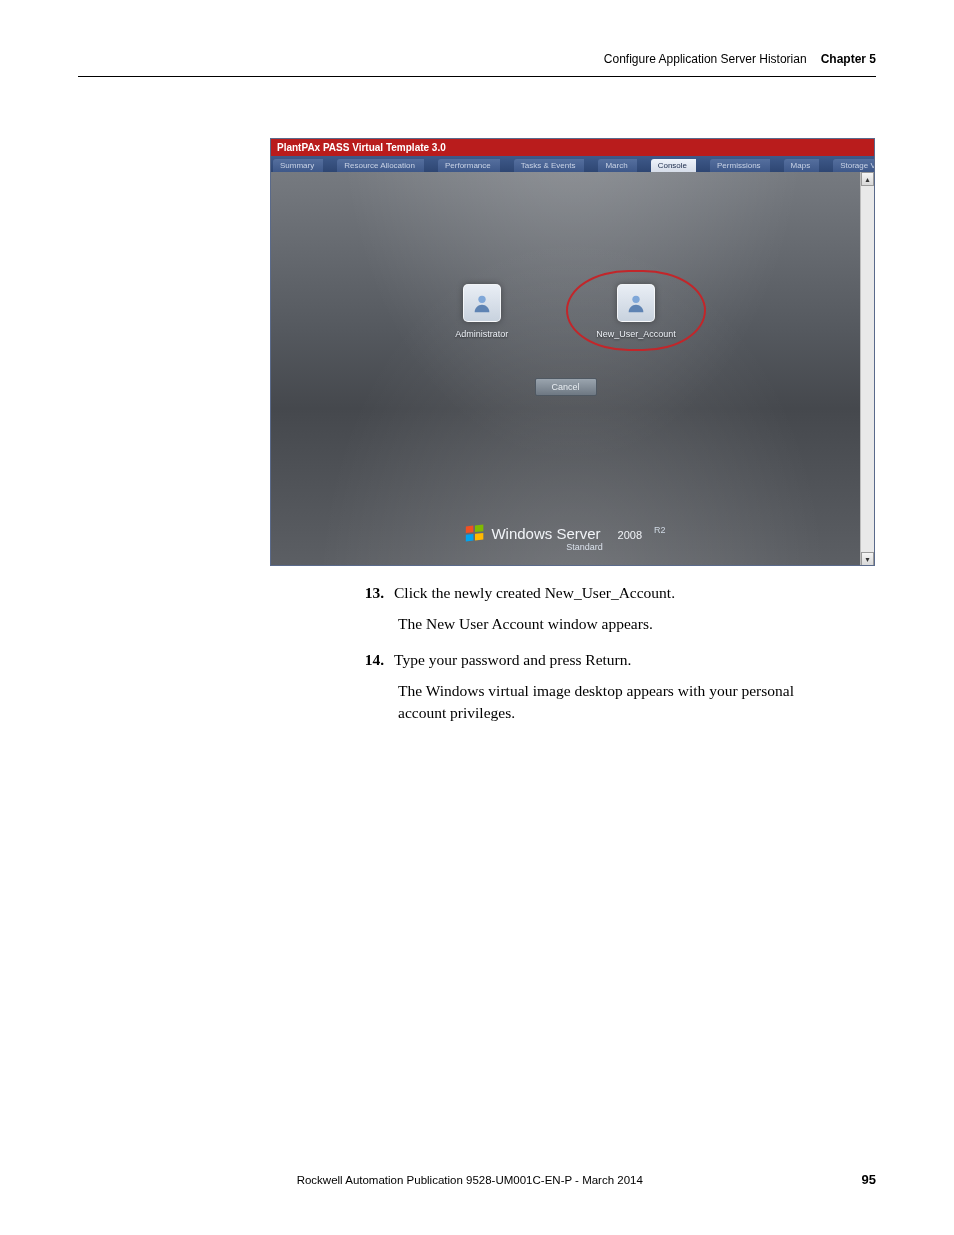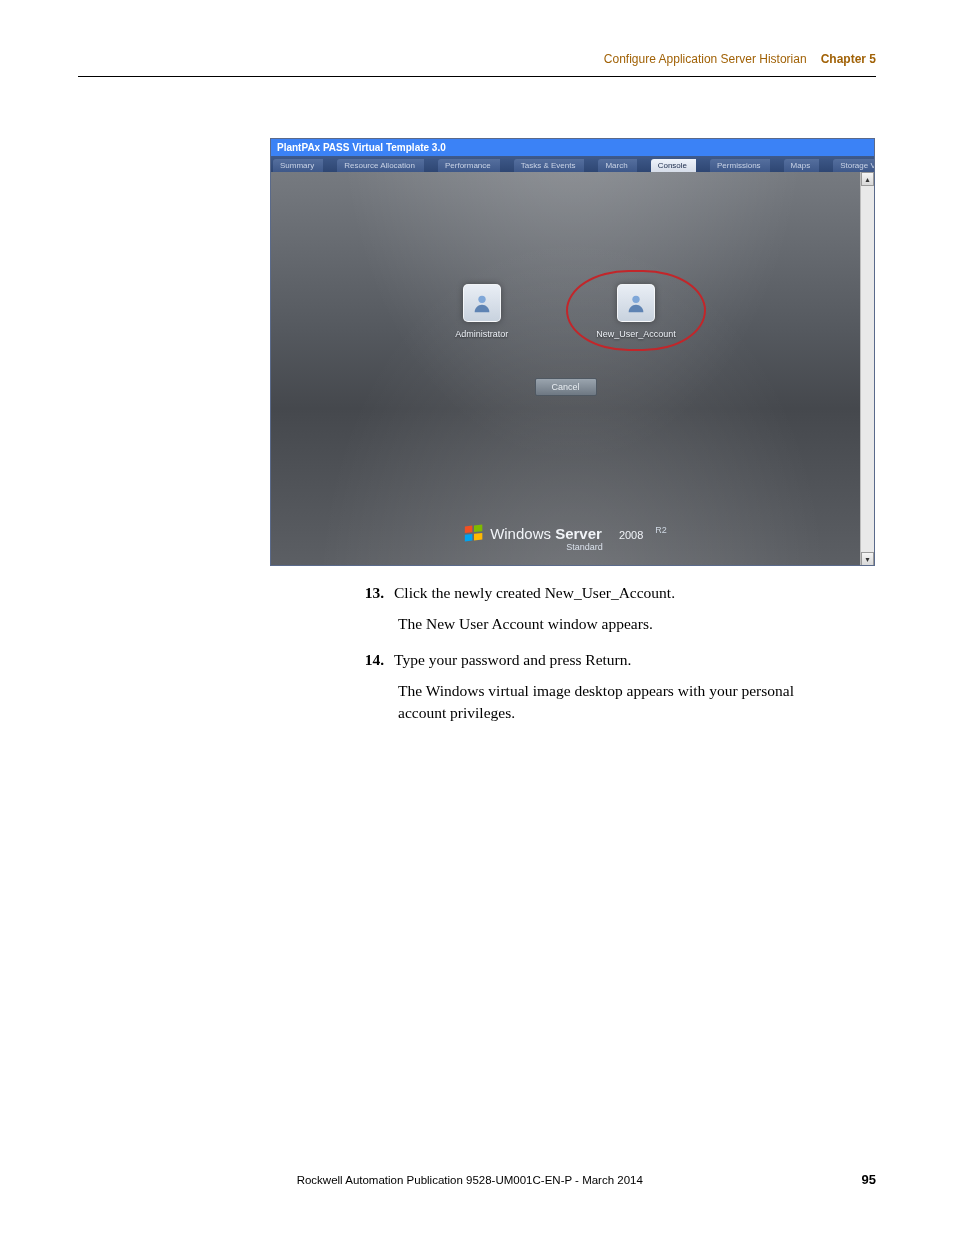--- a/index.html
+++ b/index.html
@@ -19,39 +19,39 @@
   .running-header {
     position: absolute;
     top: 52px;
     left: 78px;
     right: 78px;
     display: flex;
     justify-content: flex-end;
     gap: 14px;
     font-family: "Myriad Pro", "Segoe UI", Arial, sans-serif;
     font-size: 12px;
-    color: #a16207;
+    color: #000000;
     padding-bottom: 10px;
     border-bottom: 1.2px solid #000;
   }
   .running-header .section-title { font-weight: 400; }
   .running-header .chapter-label { font-weight: 700; }
 
   .screenshot-wrap {
     position: absolute;
     top: 138px;
     left: 270px;
     width: 605px;
     height: 428px;
     border: 1px solid #5a6a8b;
     background: #2b3e63;
     overflow: hidden;
   }
   .vm-titlebar {
-    background: #3b82f6;
+    background: #b91c1c;
     color: #fff;
     font-family: Tahoma, Arial, sans-serif;
     font-size: 10px;
     font-weight: 700;
     padding: 3px 6px;
   }
   .tabstrip {
     display: flex;
     align-items: flex-end;
     gap: 16px;
@@ -178,21 +178,21 @@
     color: #f1f4f8;
   }
   .brand-row {
     display: flex;
     align-items: center;
     gap: 6px;
     font-family: "Segoe UI", Tahoma, Arial, sans-serif;
   }
   .brand-logo { width: 20px; height: 18px; }
   .brand-main { font-size: 15px; font-weight: 400; }
-  .brand-server { font-weight: 700; }
+  .brand-server { font-weight: 400; }
   .brand-year { font-size: 11px; margin-left: 17px; }
   .brand-r2 { font-size: 9px; color: #cfd8e3; margin-left: 12px; vertical-align: super; }
   .brand-sub {
     font-family: "Segoe UI", Tahoma, Arial, sans-serif;
     font-size: 9px;
     color: #d9e0ea;
     margin-left: 38px;
     align-self: center;
   }
 

